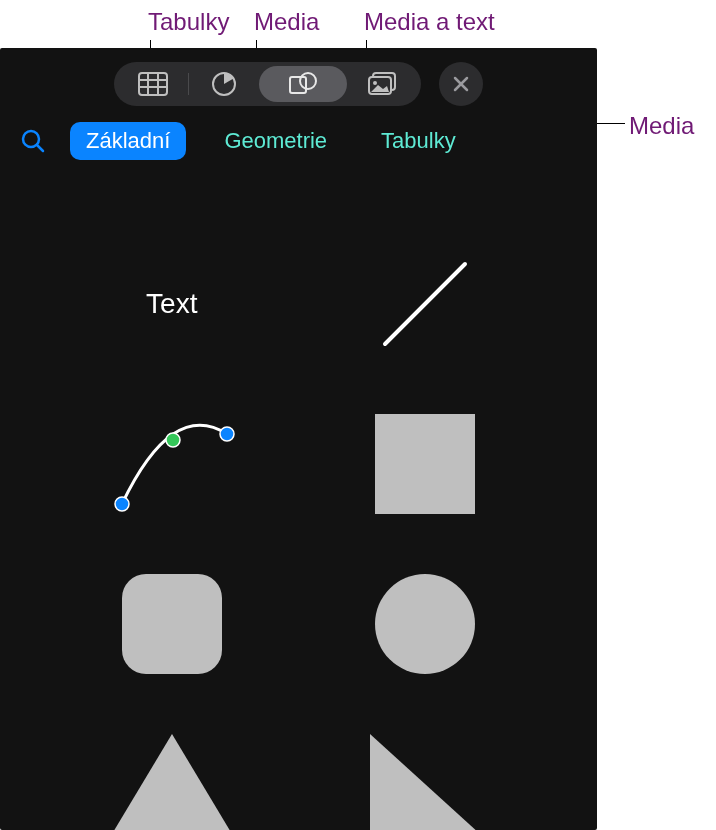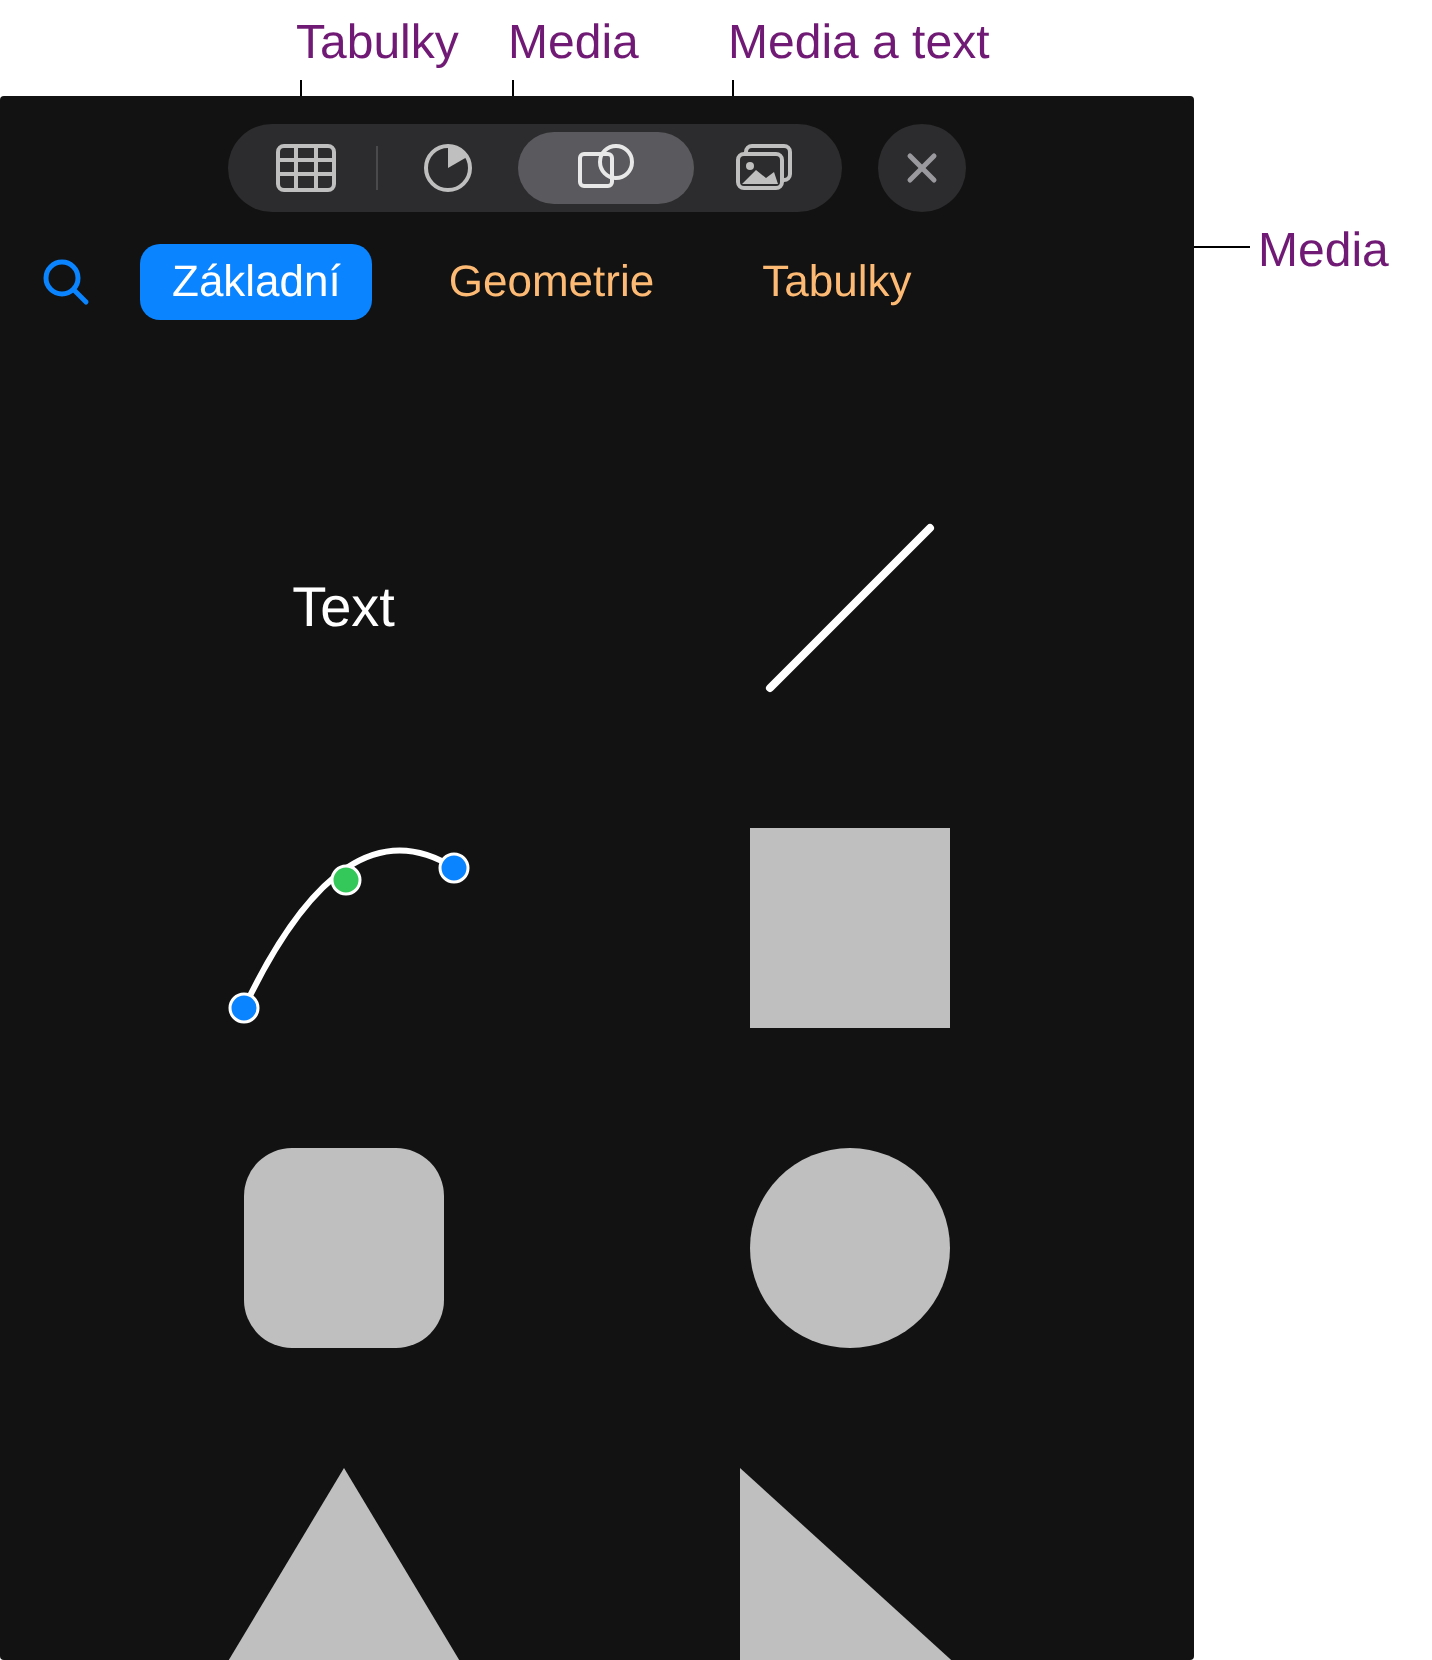--- a/index.html
+++ b/index.html
@@ -80,21 +80,21 @@
     }
     .search-btn {
       width: 30px;
       height: 30px;
       display: flex;
       align-items: center;
       justify-content: center;
     }
     .cat-tab {
       font-size: 22px;
-      color: #fdba74;
+      color: #5eead4;
       padding: 6px 16px;
       border-radius: 10px;
     }
     .cat-tab.active {
       background: #0a84ff;
       color: #fff;
     }
     .shapes-grid {
       display: grid;
       grid-template-columns: repeat(2, 1fr);

